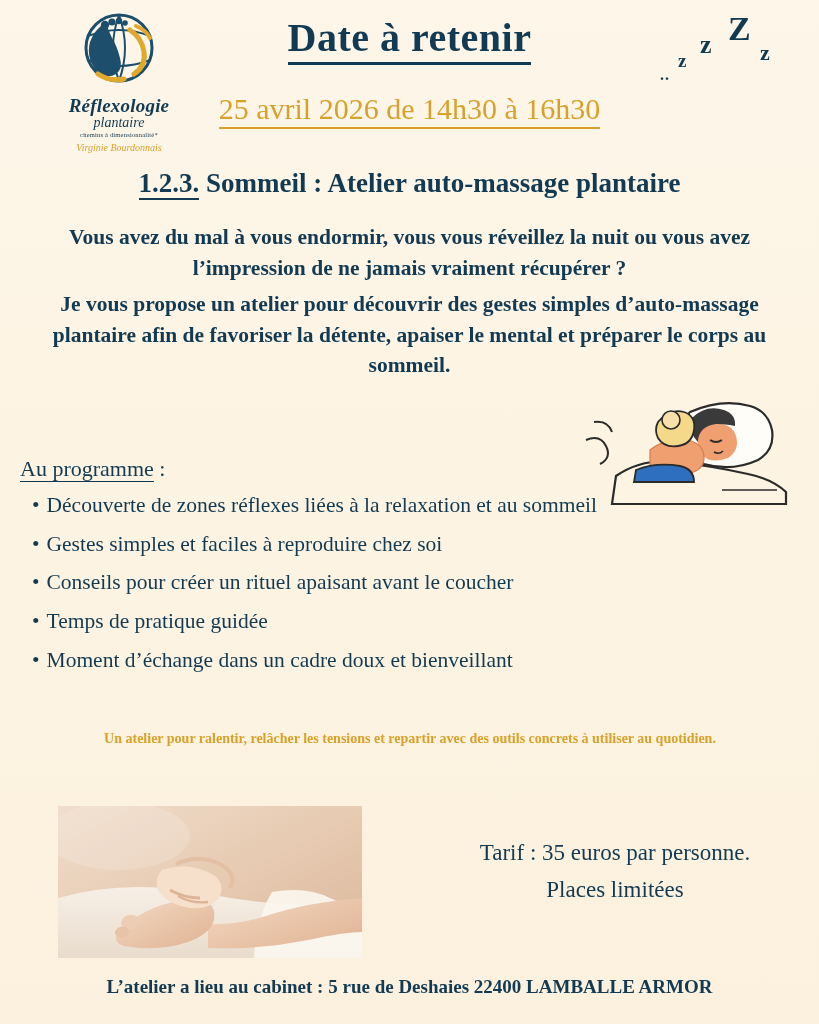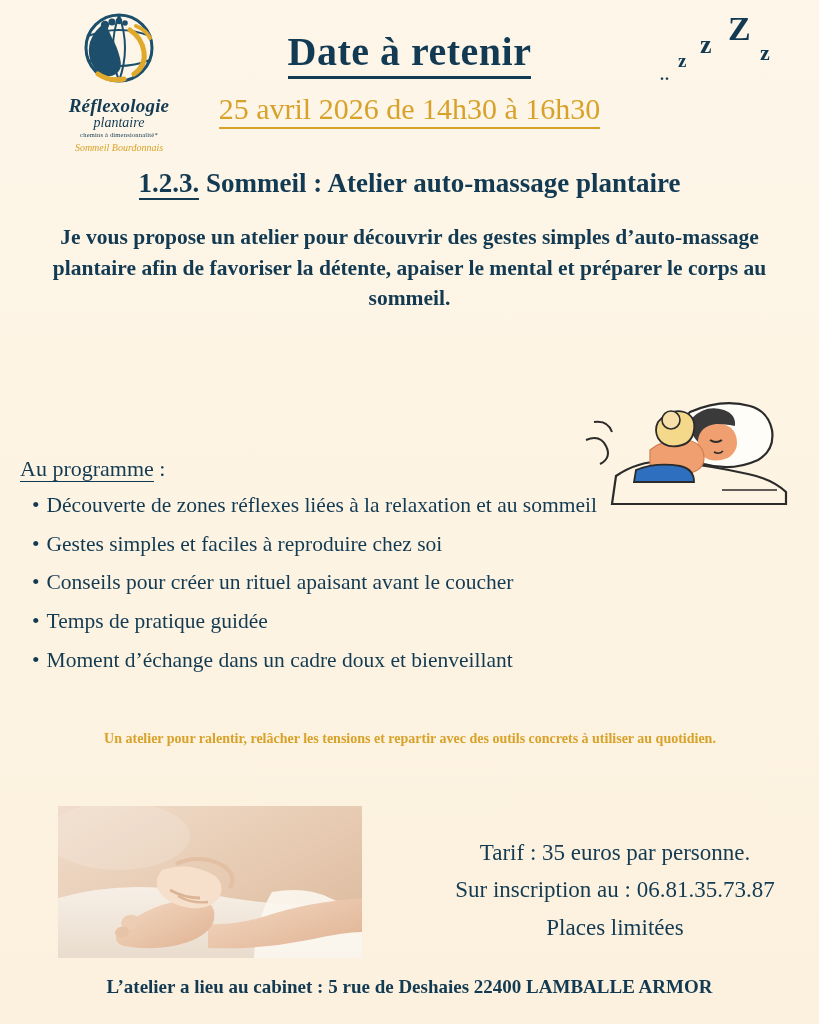--- a/index.html
+++ b/index.html
@@ -64,21 +64,21 @@
     font-size: 10px;
     font-style: italic;
     color: #d9a32b;
   }
 
   
   .title-main {
     position: absolute;
     left: 0;
     right: 0;
-    top: 28px;
+    top: 14px;
     text-align: center;
     font-size: 40px;
     font-weight: bold;
     color: #123a52;
     letter-spacing: .5px;
   }
   .title-main span {
     border-bottom: 3px solid #123a52;
     padding-bottom: 2px;
   }
@@ -245,21 +245,21 @@
         <circle cx="43" cy="13" r="3.2" fill="#1d4f6c"></circle>
         <circle cx="49" cy="15" r="2.8" fill="#1d4f6c"></circle>
         <path d="M54 22 Q66 30 68 44 Q70 58 58 66" fill="none" stroke="#e0a92c" stroke-width="5" stroke-linecap="round"></path>
         <path d="M22 66 Q34 74 48 71" fill="none" stroke="#e0a92c" stroke-width="5" stroke-linecap="round"></path>
         <path d="M60 18 Q70 22 74 30" fill="none" stroke="#e0a92c" stroke-width="4" stroke-linecap="round"></path>
       </svg>
     </div>
     <div class="logo-name">Réflexologie</div>
     <div class="logo-sub">plantaire</div>
     <div class="logo-tiny">chemins à dimensionnalité*</div>
-    <div class="logo-script">Sommeil Bourdonnais</div>
+    <div class="logo-script">Virginie Bourdonnais</div>
   </div>
 
   <div class="zzz">
     <i class="z1">Z</i>
     <i class="z2">z</i>
     <i class="z3">z</i>
     <i class="z4">z</i>
     <i class="dots">..</i>
   </div>
 
@@ -267,20 +267,21 @@
     <span>Date à retenir</span>
   </div>
   <div class="title-date">
     <span>25 avril 2026 de 14h30 à 16h30</span>
   </div>
   <div class="subtitle">
     <span class="u">1.2.3.</span><span> Sommeil : Atelier auto-massage plantaire</span>
   </div>
 
   <div class="intro">
+    <p>Vous avez du mal à vous endormir, vous vous réveillez la nuit ou vous avez l’impression de ne jamais vraiment récupérer ?</p>
     <p>Je vous propose un atelier pour découvrir des gestes simples d’auto-massage plantaire afin de favoriser la détente, apaiser le mental et préparer le corps au sommeil.</p>
   </div>
 
   <div class="sleeper">
     <svg width="235" height="135" viewBox="0 0 235 135" aria-hidden="true">
 
       <path d="M118 34 Q150 20 178 28 Q196 33 200 52 Q203 72 186 82 Q160 94 132 86 Q112 78 110 58 Q109 42 118 34 Z" fill="#fffdf7" stroke="#2b2b2b" stroke-width="2.2"></path>
 
       <path d="M44 98 Q70 80 104 84 Q140 88 176 96 Q200 101 214 114 L214 126 L40 126 Z" fill="#fdf4e3" stroke="#2b2b2b" stroke-width="2.2"></path>
       <path d="M150 112 L205 112" stroke="#2b2b2b" stroke-width="1.6" fill="none"></path>
@@ -352,18 +353,17 @@
       <path d="M118 58 Q140 48 162 58 Q180 68 172 82" fill="none" stroke="#e3bfa3" stroke-width="4"></path>
       <path d="M112 84 Q126 92 142 92" fill="none" stroke="#dcb496" stroke-width="3"></path>
       <path d="M120 90 Q134 98 150 96" fill="none" stroke="#dcb496" stroke-width="2.4"></path>
 
       <ellipse cx="60" cy="30" rx="72" ry="34" fill="#ffffff" opacity="0.16"></ellipse>
     </svg>
   </div>
 
   <div class="price">
     <div>Tarif : 35 euros par personne.</div>
-    <div>Sur inscription au : 06.81.35.73.87</div>
     <div>Places limitées</div>
   </div>
 
   <div class="footer">L’atelier a lieu au cabinet : 5 rue de Deshaies 22400 LAMBALLE ARMOR</div>
 </div>
 
 </body></html>

